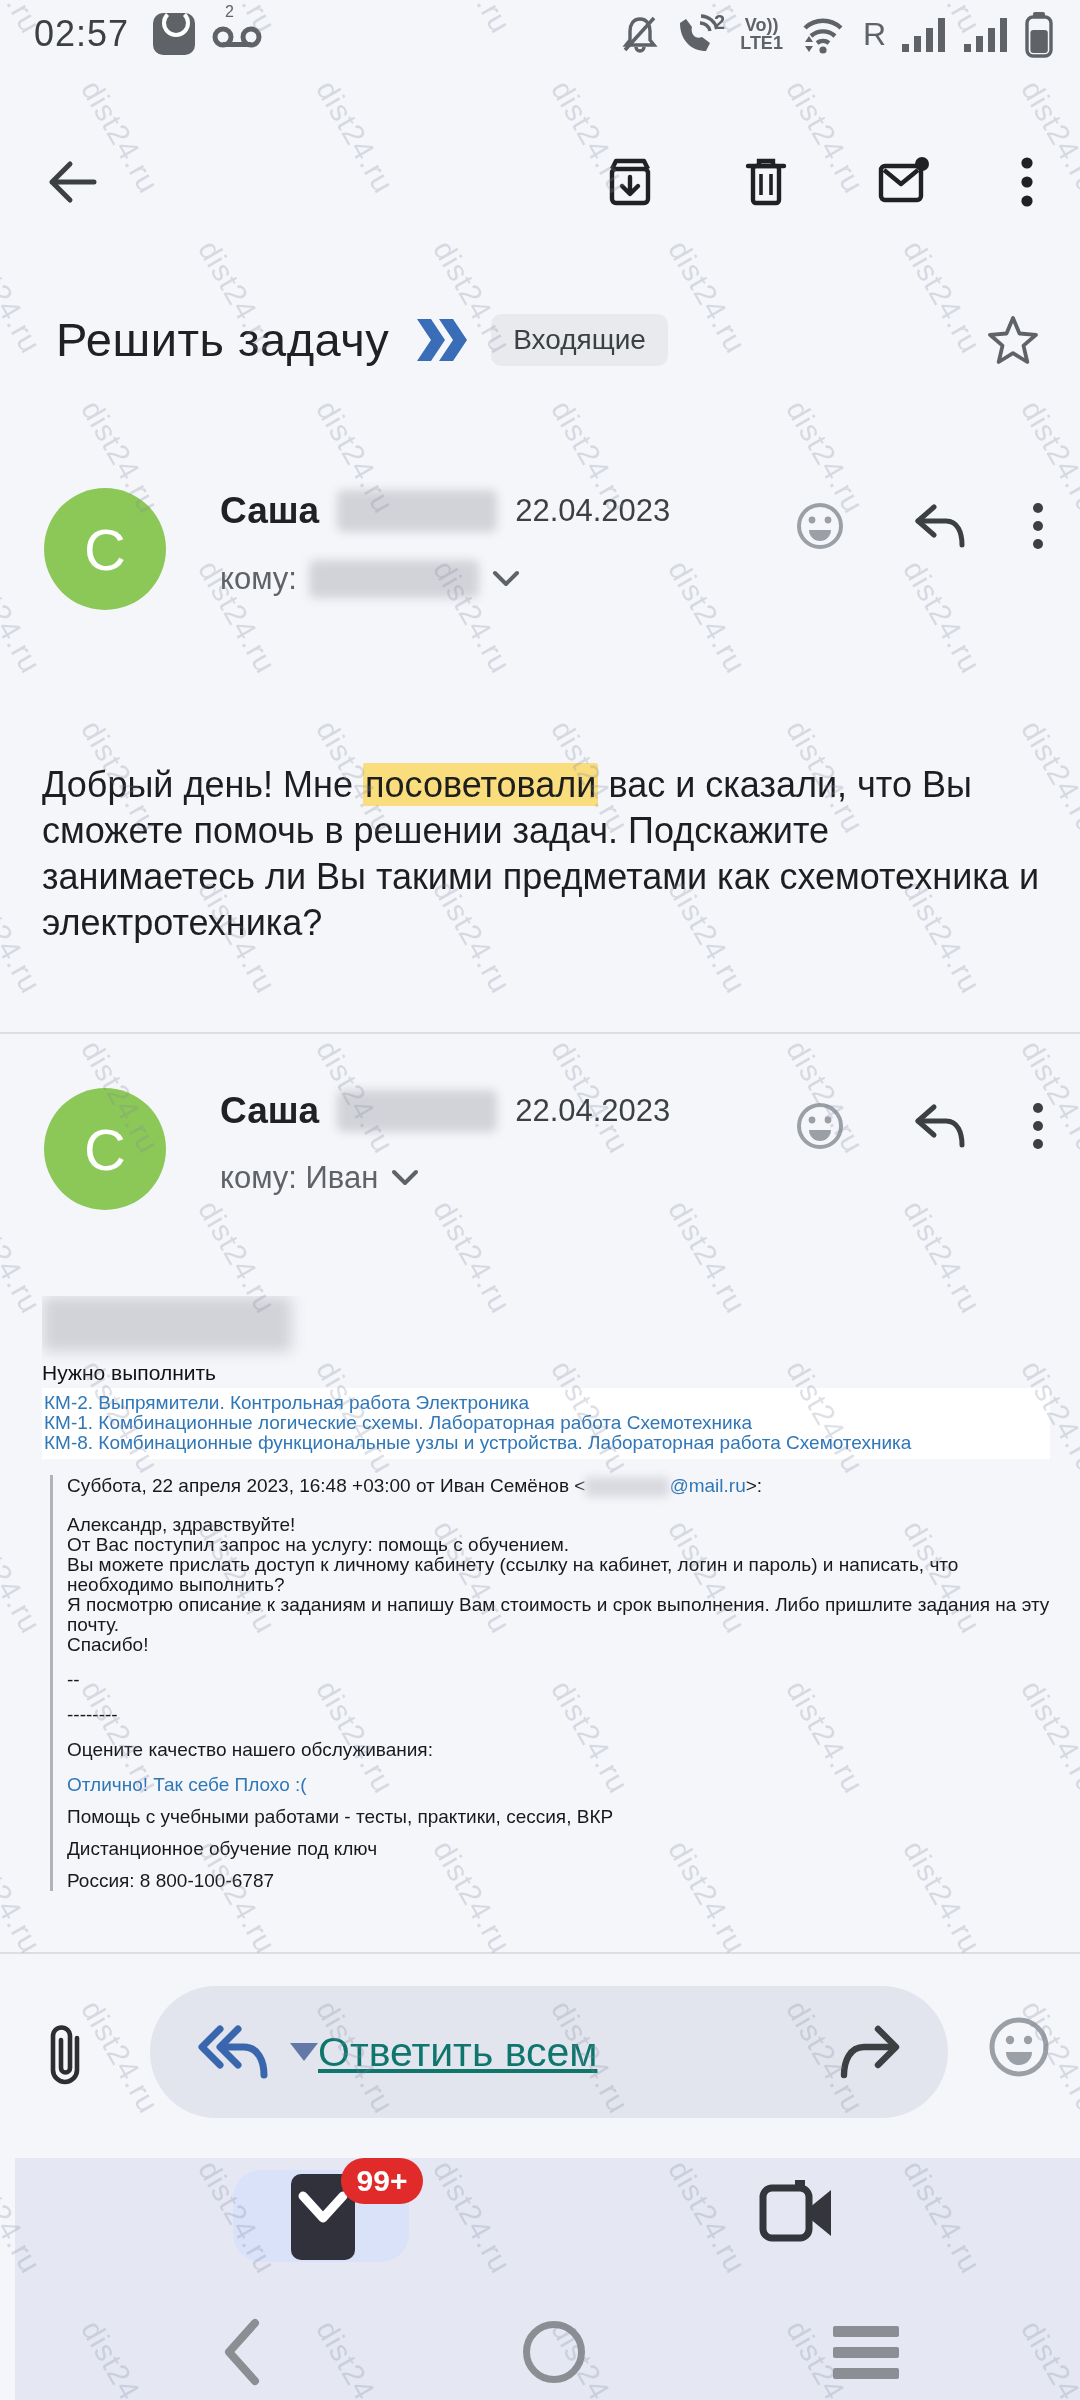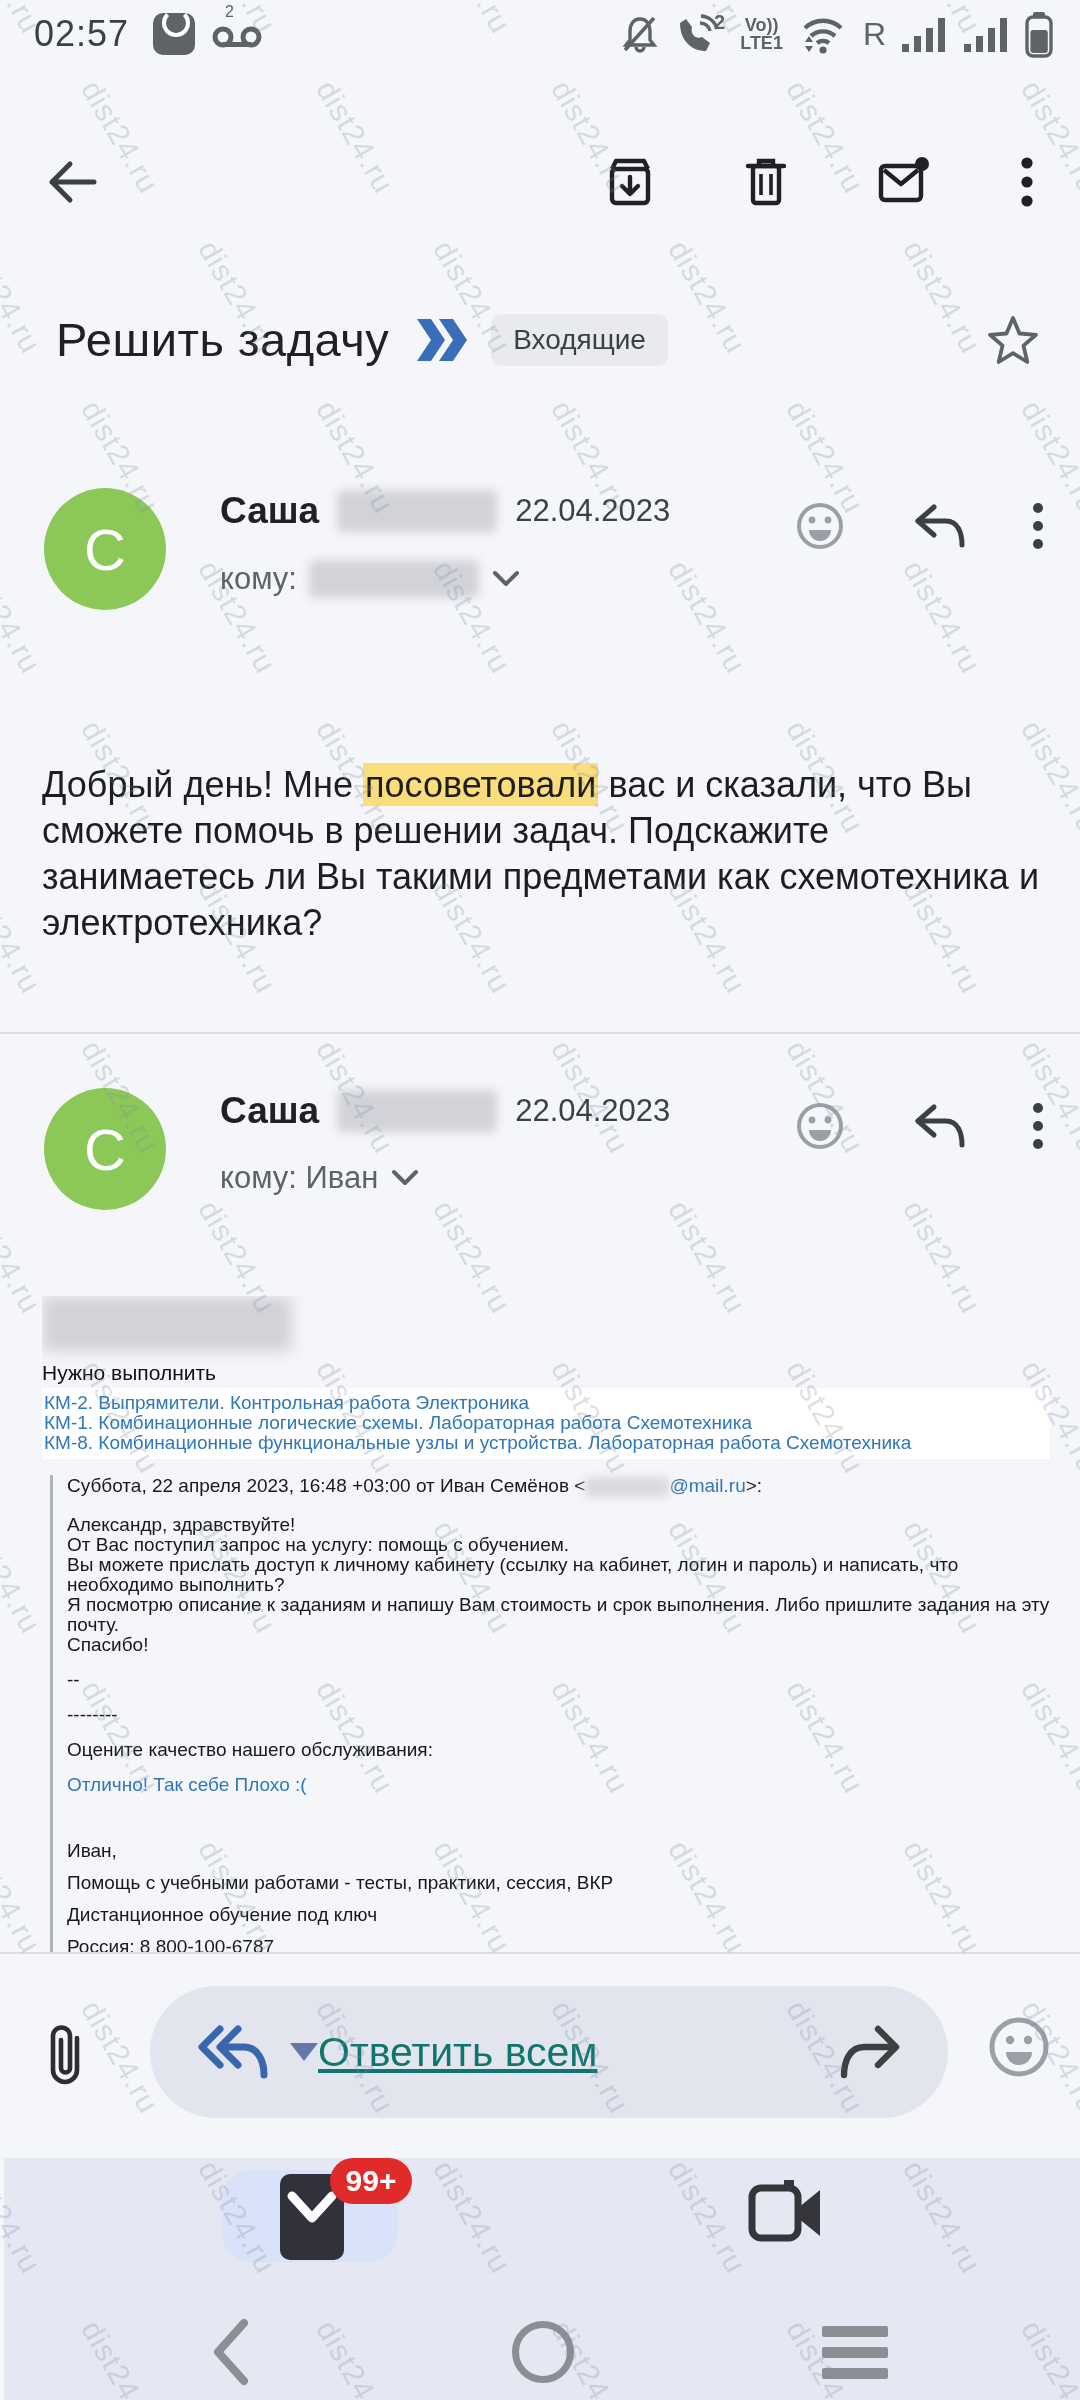--- a/index.html
+++ b/index.html
@@ -83,21 +83,21 @@
   .reply-pill{position:absolute;left:150px;top:8px;width:798px;height:132px;background:#e3e5ee;border-radius:66px;
     display:flex;align-items:center;cursor:text;}
   .replyall-icon{margin-left:44px;}
   .dd-triangle{width:0;height:0;border-left:14px solid transparent;border-right:14px solid transparent;
     border-top:18px solid #6378a8;margin-left:18px;cursor:pointer;}
   .reply-placeholder{font-size:41px;color:#0f766e;text-decoration:underline;}
   .fwd-btn{margin-left:auto;margin-right:46px;background:none;border:none;padding:0;cursor:pointer;}
   .emoji-btn{position:absolute;right:28px;top:36px;background:none;border:none;padding:0;cursor:pointer;}
 
   
-  .dock{position:absolute;top:2158px;left:4px;right:0;height:242px;background:#e5e7f3;z-index:5;}
+  .dock{position:absolute;top:2158px;left:15px;right:0;height:242px;background:#e5e7f3;z-index:5;}
   .mail-group{position:absolute;left:218px;top:12px;width:176px;height:92px;background:#d9e2f9;border-radius:28px;cursor:pointer;}
   .mail-icon{position:absolute;left:58px;top:4px;width:64px;height:86px;background:#30313b;border-radius:10px;}
   .badge{position:absolute;left:108px;top:-12px;min-width:58px;padding:6px 12px;background:#e12b2b;border-radius:30px;
     color:#fff;font-size:30px;font-weight:bold;text-align:center;}
   .cam-btn{position:absolute;left:740px;top:16px;background:none;border:none;padding:0;cursor:pointer;}
   .nav-row{position:absolute;left:0;right:0;top:146px;height:96px;display:flex;align-items:center;}
   .nav-back{position:absolute;left:204px;background:none;border:none;padding:0;cursor:pointer;}
   .nav-home{position:absolute;left:508px;width:62px;height:62px;border:7px solid #8d8d94;border-radius:50%;
     background:none;padding:0;box-sizing:border-box;cursor:pointer;}
   .nav-menu{position:absolute;left:818px;background:none;border:none;padding:0;display:flex;flex-direction:column;gap:10px;cursor:pointer;}
@@ -328,21 +328,20 @@
       <p class="q-head"><span>Суббота, 22 апреля 2023, 16:48 +03:00 от Иван Семёнов &lt;</span><span class="inline-redact"></span><span class="email-link" style="display:inline">@mail.ru</span><span>&gt;:</span></p>
       <p class="q-p">Александр, здравствуйте!</p>
       <p class="q-p">От Вас поступил запрос на услугу: помощь с обучением.</p>
       <p class="q-p">Вы можете прислать доступ к личному кабинету (ссылку на кабинет, логин и пароль) и написать, что необходимо выполнить?</p>
       <p class="q-p">Я посмотрю описание к заданиям и напишу Вам стоимость и срок выполнения. Либо пришлите задания на эту почту.</p>
       <p class="q-p">Спасибо!</p>
       <p class="q-p q-gap">--</p>
       <p class="q-p q-gap">--------</p>
       <p class="q-p q-gap">Оцените качество нашего обслуживания:</p>
       <p class="q-p rating-line">Отлично! Так себе Плохо :(</p>
-      <p class="q-p sig0">Иван,</p>
       <p class="q-p sig-n">Помощь с учебными работами - тесты, практики, сессия, ВКР</p>
       <p class="q-p sig-n">Дистанционное обучение под ключ</p>
       <p class="q-p sig-n">Россия: 8 800-100-6787</p>
 
     </div>
   </div>
 
   <div class="divider d2"></div>
 
   <div class="reply-bar">

